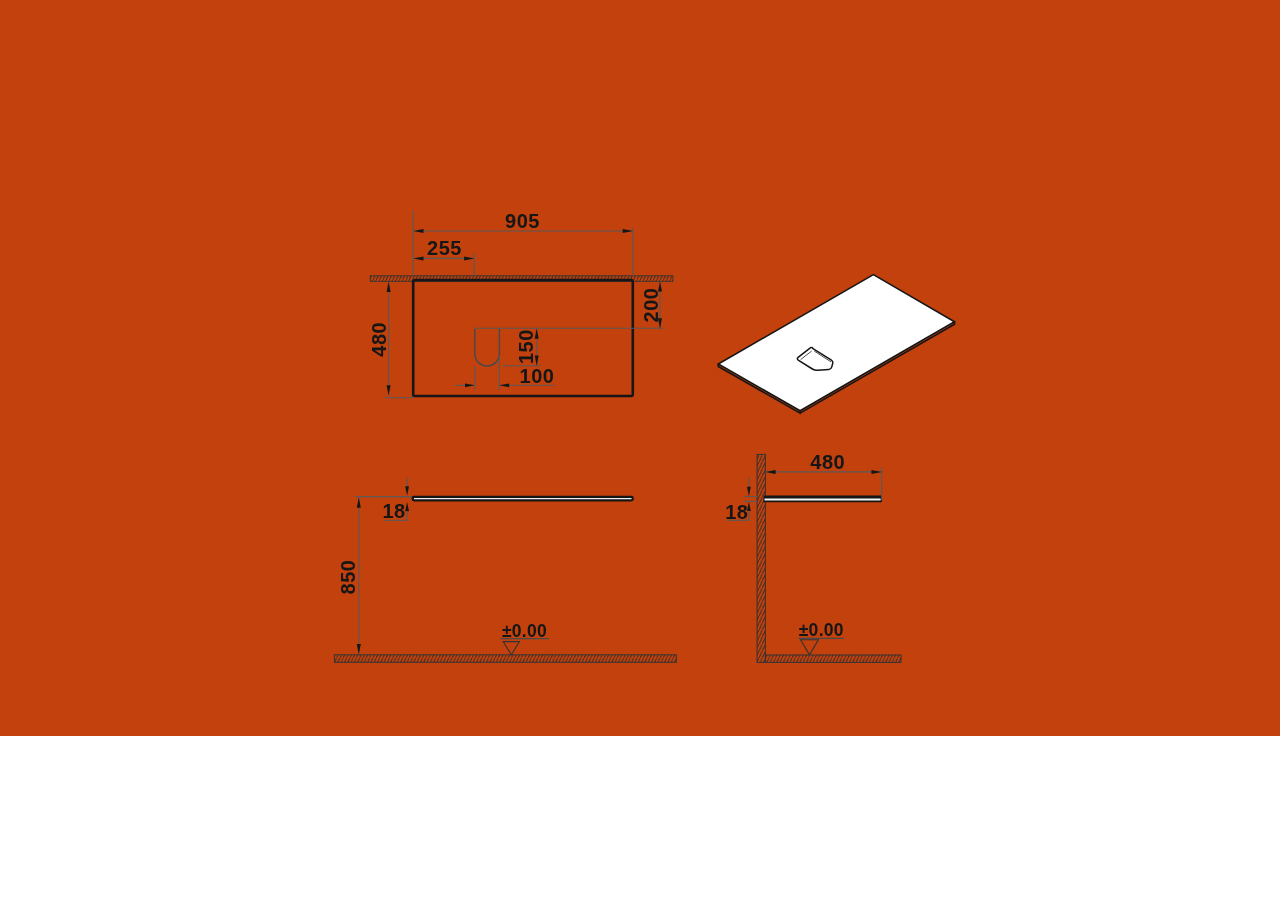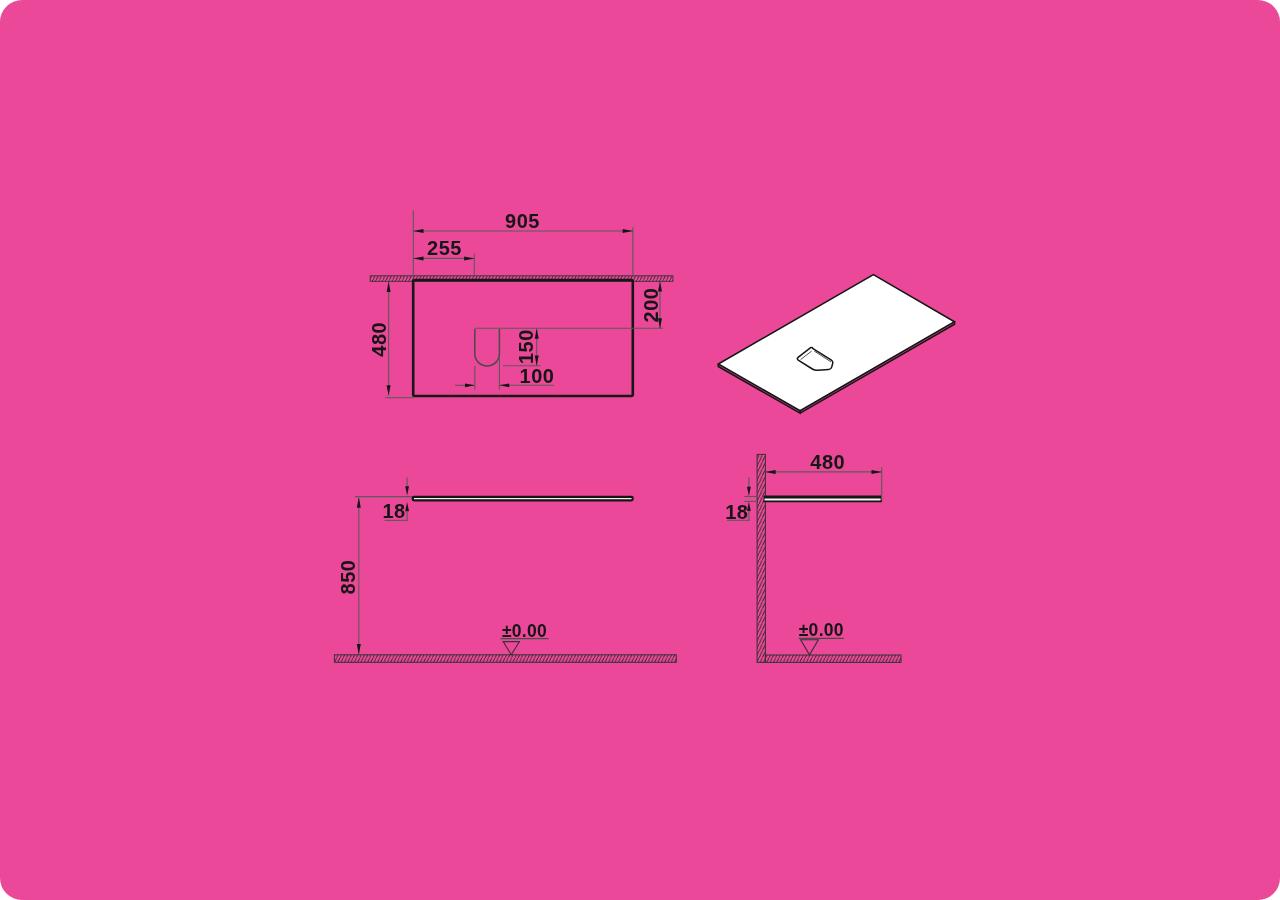--- a/index.html
+++ b/index.html
@@ -1,16 +1,16 @@
 <!DOCTYPE html>
 <html><head>
 <meta charset="utf-8">
 <style>
   html,body{margin:0;padding:0;background:#ffffff;}
-  .page{width:1280px;height:900px;position:relative;background:#ec4899;overflow:hidden;border-radius:22px;}
+  .page{width:1280px;height:736px;position:relative;background:#c2410c;overflow:hidden;}
   svg{position:absolute;top:0;left:0;}
   text{font-family:"Liberation Sans",sans-serif;font-weight:bold;fill:#161616;-webkit-font-smoothing:antialiased;}
 </style>
 </head>
 <body>
 
 <div class="page">
 <svg width="1280" height="900" viewBox="0 0 1280 900">
 <defs>
   <pattern id="hatch" width="3.3" height="7" patternUnits="userSpaceOnUse">

